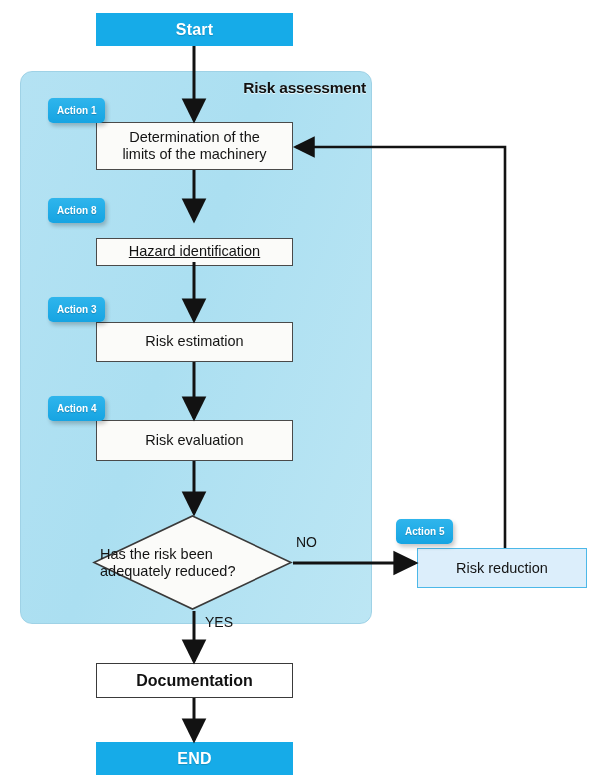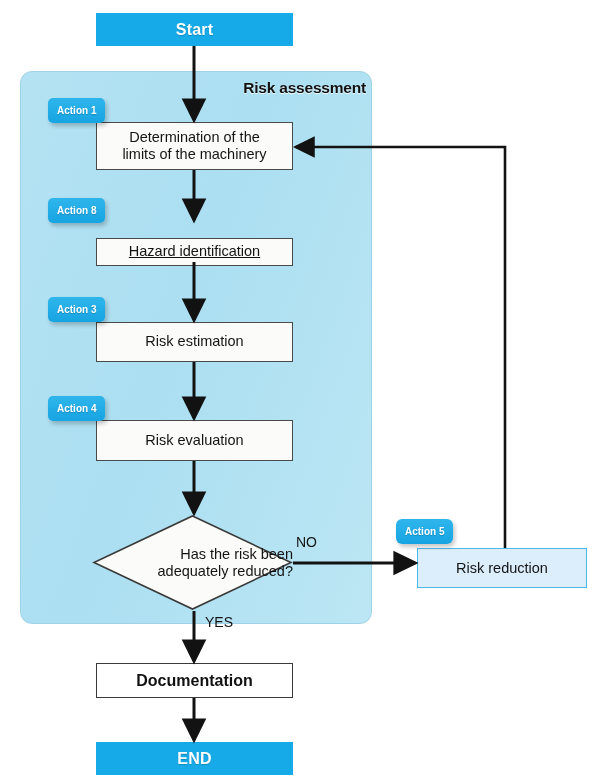--- a/index.html
+++ b/index.html
@@ -132,37 +132,37 @@
     white-space: nowrap;
     box-shadow: 2px 3px 4px rgba(0,0,0,0.22);
     text-shadow: 0 1px 1px rgba(0,0,0,0.2);
     box-sizing: border-box;
     z-index: 5;
   }
   #badge-1 { left: 48px; top: 98px; }
   #badge-2 { left: 48px; top: 198px; }
   #badge-3 { left: 48px; top: 297px; }
   #badge-4 { left: 48px; top: 396px; }
-  #badge-5 { left: 396px; top: 519px; border-radius: 6px; }
+  #badge-5 { left: 396px; top: 519px; }
 
   
   #decision {
     position: absolute;
     left: 92px;
     top: 514px;
     width: 201px;
     height: 97px;
   }
   #decision .dlabel {
     position: absolute;
-    left: 0;
+    left: 8px;
     top: 50%;
     transform: translateY(-50%);
     width: 201px;
-    text-align: right;
+    text-align: left;
     font-size: 14.5px;
     color: #141414;
     line-height: 1.2;
     pointer-events: none;
   }
 
   
   .edge-label {
     position: absolute;
     font-size: 14px;

